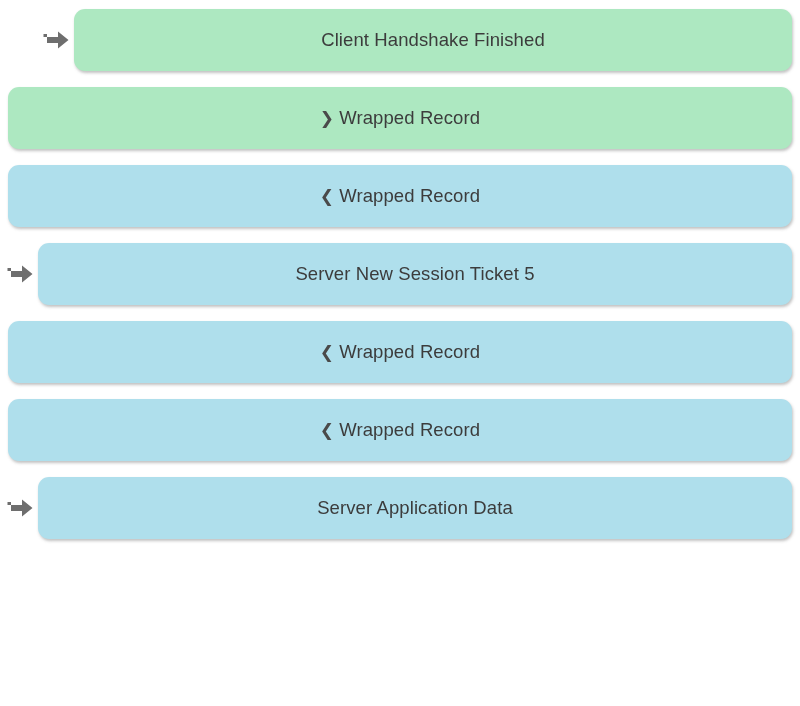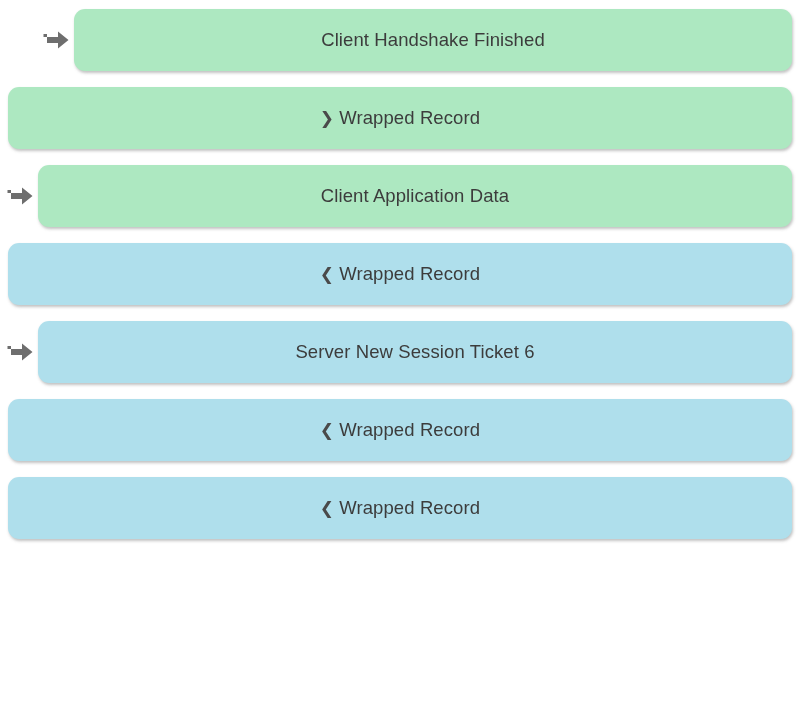--- a/index.html
+++ b/index.html
@@ -113,49 +113,37 @@
     <div class="flow-row">
       <div class="arrow-gutter empty"></div>
       <div class="bar green">
         <span class="bar-label">
           <span class="chev">❯</span>
           <span>Wrapped Record</span>
         </span>
       </div>
     </div>
     <div class="flow-row">
-      <div class="arrow-gutter">
-        <svg class="arrow-icon" viewBox="0 0 28 22">
-          <path d="M1.5 5.0 L5.0 5.0 L5.0 14.0 L16.0 14.0 L16.0 19.5 L26.5 11.0 L16.0 2.5 L16.0 8.0 L1.5 8.0 Z" fill="#6e6e6e"></path>
-        </svg>
-      </div>
-      <div class="bar green">
-        <span class="bar-label">
-          <span>Client Application Data</span>
-        </span>
-      </div>
-    </div>
-    <div class="flow-row">
       <div class="arrow-gutter empty"></div>
       <div class="bar blue">
         <span class="bar-label">
           <span class="chev">❮</span>
           <span>Wrapped Record</span>
         </span>
       </div>
     </div>
     <div class="flow-row">
       <div class="arrow-gutter">
         <svg class="arrow-icon" viewBox="0 0 28 22">
           <path d="M1.5 5.0 L5.0 5.0 L5.0 14.0 L16.0 14.0 L16.0 19.5 L26.5 11.0 L16.0 2.5 L16.0 8.0 L1.5 8.0 Z" fill="#6e6e6e"></path>
         </svg>
       </div>
       <div class="bar blue">
         <span class="bar-label">
-          <span>Server New Session Ticket 6</span>
+          <span>Server New Session Ticket 5</span>
         </span>
       </div>
     </div>
     <div class="flow-row">
       <div class="arrow-gutter empty"></div>
       <div class="bar blue">
         <span class="bar-label">
           <span class="chev">❮</span>
           <span>Wrapped Record</span>
         </span>
@@ -163,13 +151,25 @@
     </div>
     <div class="flow-row">
       <div class="arrow-gutter empty"></div>
       <div class="bar blue">
         <span class="bar-label">
           <span class="chev">❮</span>
           <span>Wrapped Record</span>
         </span>
       </div>
     </div>
+    <div class="flow-row">
+      <div class="arrow-gutter">
+        <svg class="arrow-icon" viewBox="0 0 28 22">
+          <path d="M1.5 5.0 L5.0 5.0 L5.0 14.0 L16.0 14.0 L16.0 19.5 L26.5 11.0 L16.0 2.5 L16.0 8.0 L1.5 8.0 Z" fill="#6e6e6e"></path>
+        </svg>
+      </div>
+      <div class="bar blue">
+        <span class="bar-label">
+          <span>Server Application Data</span>
+        </span>
+      </div>
+    </div>
   </div>
 
 </body></html>

